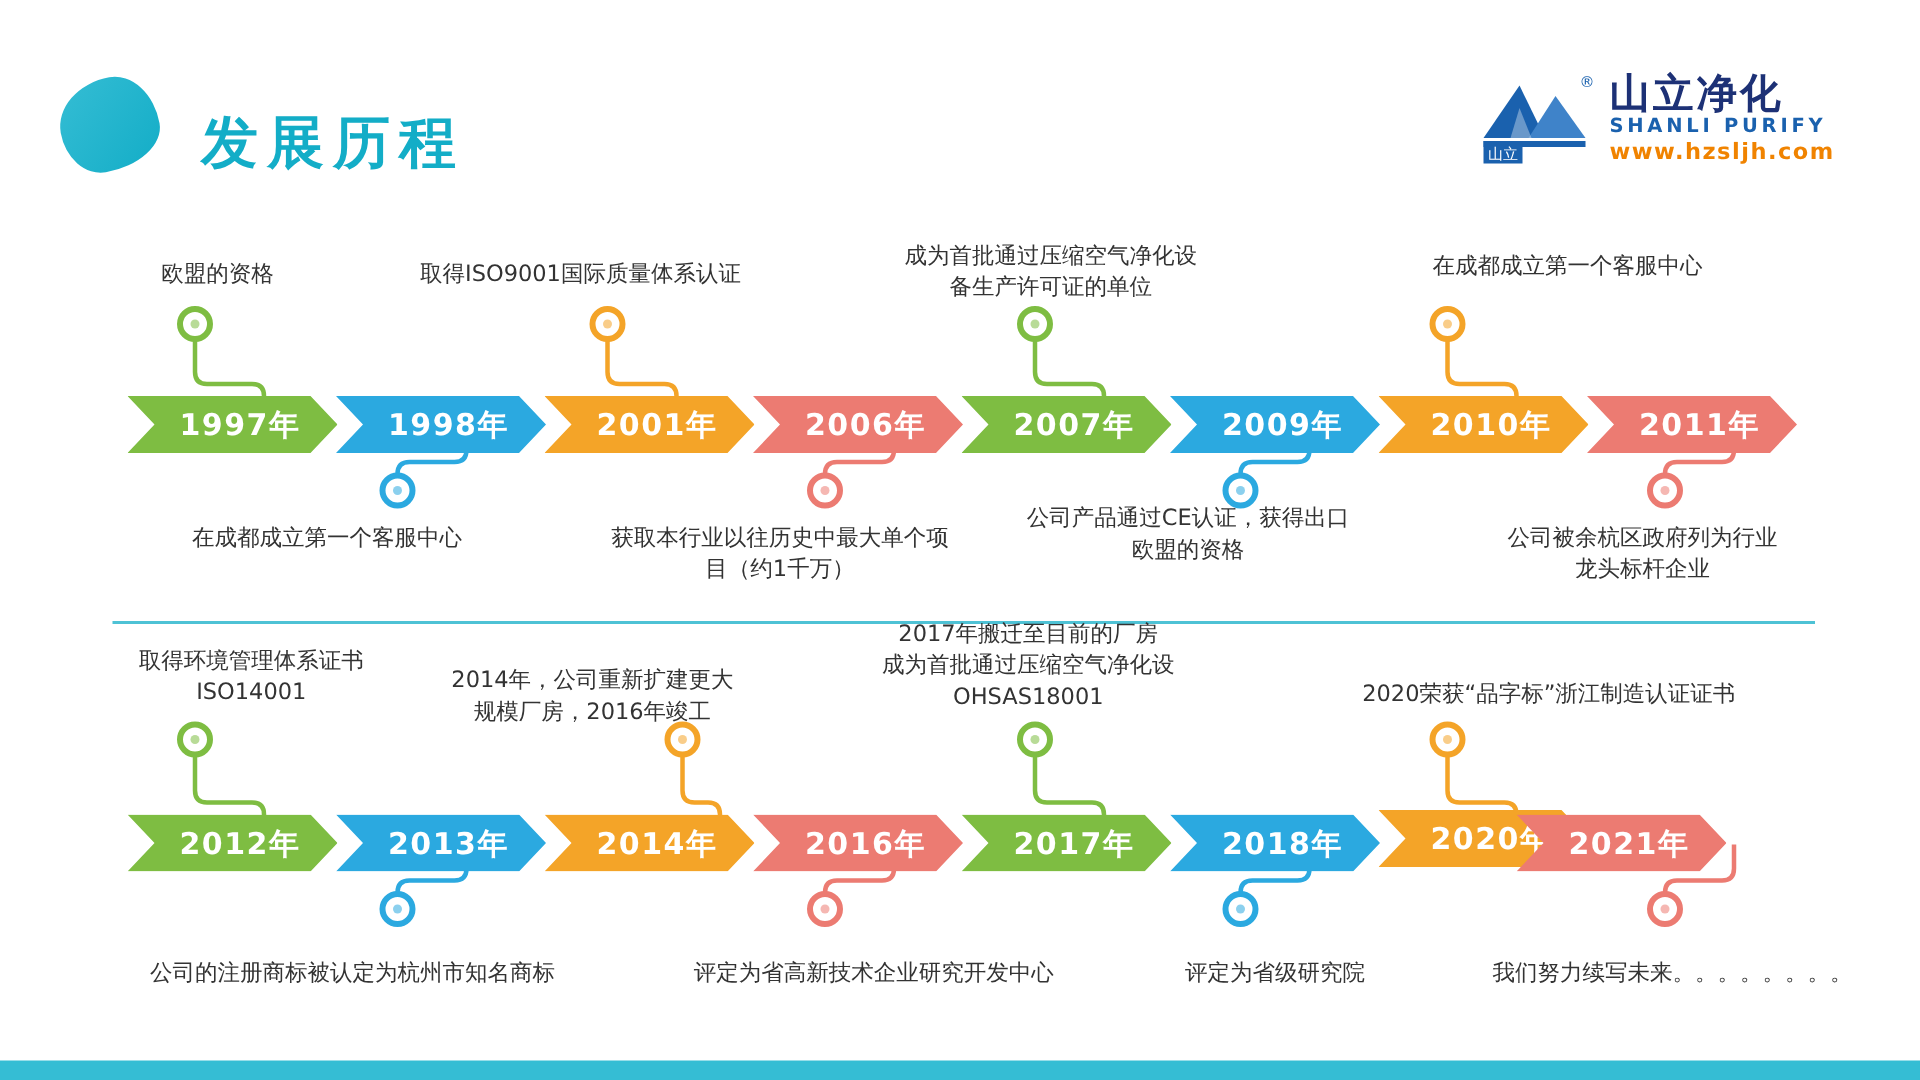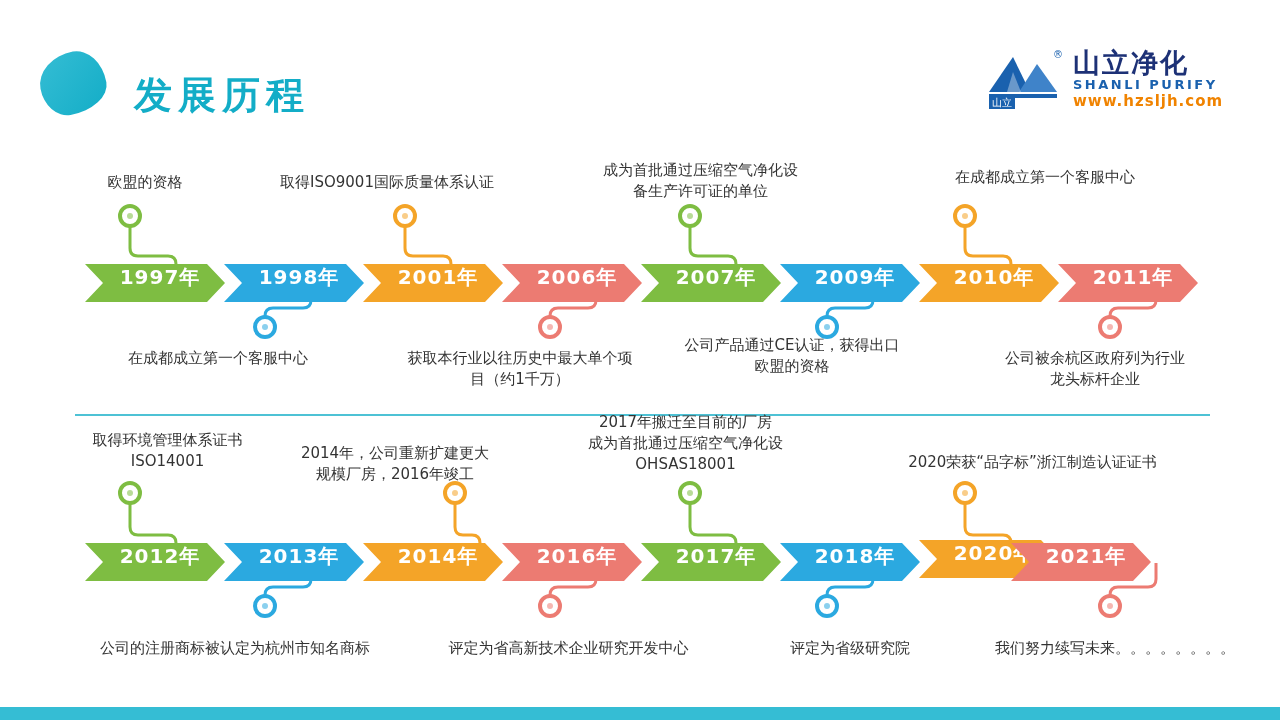--- a/index.html
+++ b/index.html
@@ -17,21 +17,21 @@
   
   .logo{position:absolute;left:985px;top:46px;display:flex;align-items:center;z-index:2}
   .logo-texts{margin-left:8px;display:flex;flex-direction:column;line-height:1.15}
   .logo-company{font-size:27px;font-weight:700;color:var(--logo_navy);letter-spacing:2px}
   .logo-en{font-size:13px;font-weight:700;color:var(--logo_blue);letter-spacing:2.5px}
   .logo-web{font-size:15px;font-weight:700;color:var(--logo_orange);letter-spacing:1px}
 
   
   .arrow{position:absolute;width:140px;height:38px;z-index:2;
          clip-path:polygon(0 0,122px 0,100% 50%,122px 100%,0 100%,18px 50%);
-         background:var(--c);display:flex;align-items:flex-start;justify-content:center}
+         background:var(--c);display:flex;align-items:center;justify-content:center}
   .arrow .year{color:#fff;font-weight:700;font-size:20px;padding-left:10px;letter-spacing:1px}
 
   .dot{position:absolute;width:24px;height:24px;border-radius:50%;
        border:4px solid var(--c);background:#fff;z-index:3}
   .dot::after{content:"";position:absolute;left:5px;top:5px;width:6px;height:6px;
        border-radius:50%;background:var(--c);opacity:.55}
 
   .note{position:absolute;font-size:15px;line-height:1.4;color:var(--text);
         text-align:center;white-space:pre-line;z-index:3;font-weight:500}
 
@@ -178,20 +178,20 @@
 
   <div class="note" style="left:60px;top:430px;width:215px">取得环境管理体系证书
 ISO14001</div>
   <div class="note" style="left:280px;top:443px;width:230px">2014年，公司重新扩建更大
 规模厂房，2016年竣工</div>
   <div class="note" style="left:563px;top:412px;width:245px">2017年搬迁至目前的厂房
 成为首批通过压缩空气净化设
 OHSAS18001</div>
   <div class="note" style="left:870px;top:452px;width:325px">2020荣获“品字标”浙江制造认证证书</div>
   <div class="note" style="left:70px;top:638px;width:330px">公司的注册商标被认定为杭州市知名商标</div>
-  <div class="note" style="left:426px;top:638px;width:285px">评定为省高新技术企业研究开发中心</div>
+  <div class="note" style="left:440px;top:638px;width:285px">评定为省高新技术企业研究开发中心</div>
   <div class="note" style="left:770px;top:638px;width:160px">评定为省级研究院</div>
   <div class="note" style="left:980px;top:638px;width:270px">我们努力续写未来。。。。。。。。</div>
 
   <div class="divider"></div>
   <div class="footer-bar"></div>
 
 </div>
 
 </body></html>

